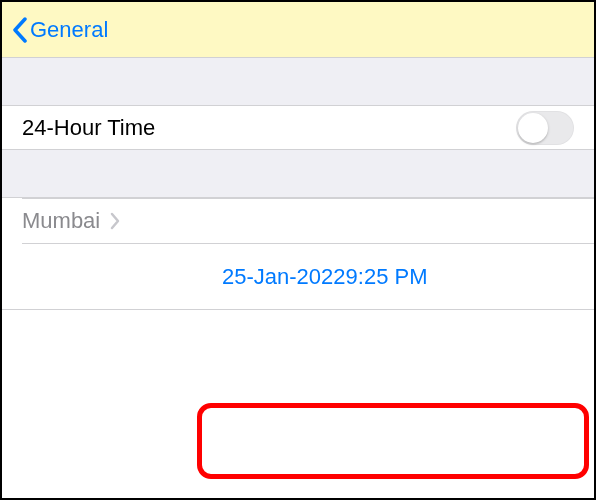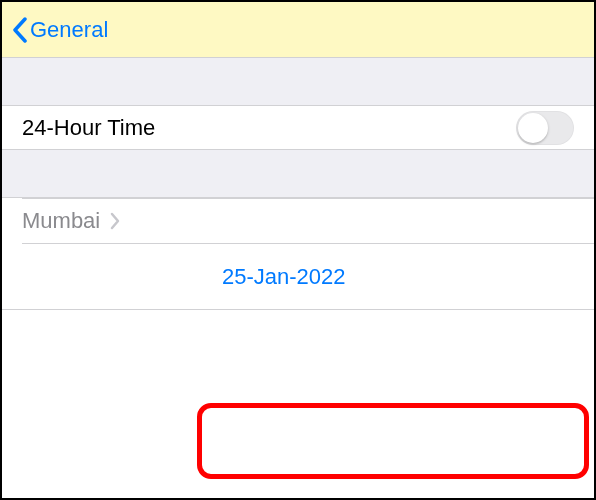--- a/index.html
+++ b/index.html
@@ -167,16 +167,17 @@
           <path d="M2 2 L8 9 L2 16" stroke="#c7c7cc" stroke-width="2.5" stroke-linecap="round" stroke-linejoin="round"></path>
         </svg>
       </span>
     </div>
   </div>
 
   <div class="divider-inset"></div>
 
   <div class="datetime-cell cell-border-bottom">
     <span>25-Jan-2022</span>
+    <span>9:25 PM</span>
   </div>
 
   <div class="highlight-box"></div>
 </div>
 
 </body></html>

